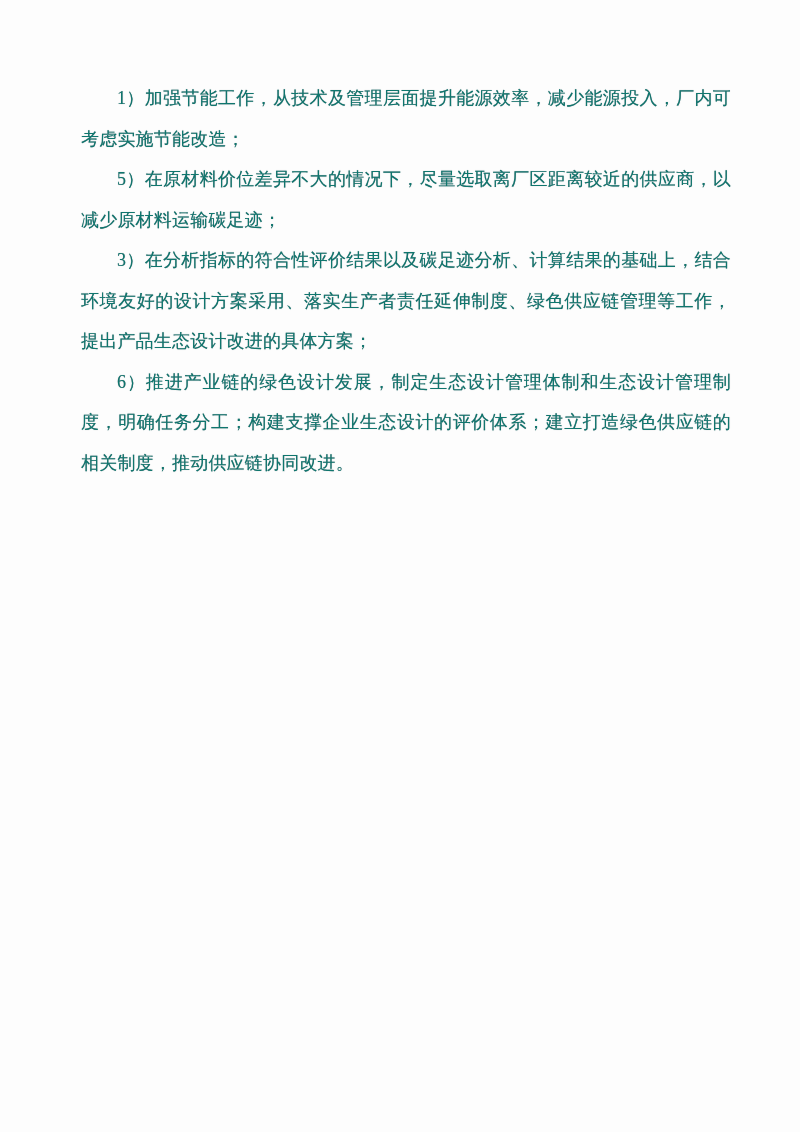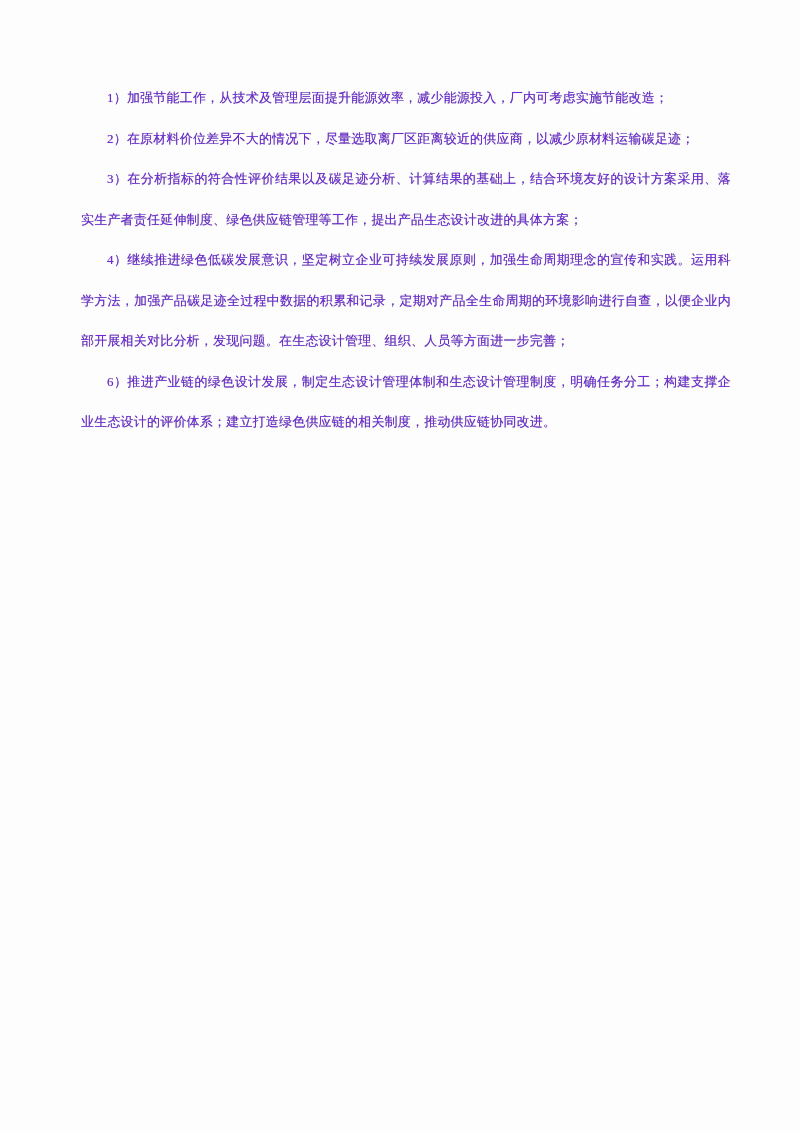--- a/index.html
+++ b/index.html
@@ -14,39 +14,38 @@
     height: 1132px;
     background: #fdfdfd;
     overflow: hidden;
     font-family: "Liberation Serif", "DejaVu Serif", serif;
   }
   .content {
     position: absolute;
     left: 81px;
     top: 78px;
     width: 650px;
-    font-size: 13px;
+    font-size: 18px;
     line-height: 40.5px;
-    color: #6d28d9;
+    color: #0f766e;
     text-align: justify;
     letter-spacing: 0.2px;
     
     text-shadow: 0 0 0.7px rgba(38, 43, 56, 0.55);
   }
   .content p {
     margin: 0;
     padding: 0;
     text-indent: 2em;
     word-break: break-all;
   }
 </style>
 </head>
 <body>
 
 <div class="page">
   <div class="content">
     <p>1）加强节能工作，从技术及管理层面提升能源效率，减少能源投入，厂内可考虑实施节能改造；</p>
-    <p>2）在原材料价位差异不大的情况下，尽量选取离厂区距离较近的供应商，以减少原材料运输碳足迹；</p>
+    <p>5）在原材料价位差异不大的情况下，尽量选取离厂区距离较近的供应商，以减少原材料运输碳足迹；</p>
     <p>3）在分析指标的符合性评价结果以及碳足迹分析、计算结果的基础上，结合环境友好的设计方案采用、落实生产者责任延伸制度、绿色供应链管理等工作，提出产品生态设计改进的具体方案；</p>
-    <p>4）继续推进绿色低碳发展意识，坚定树立企业可持续发展原则，加强生命周期理念的宣传和实践。运用科学方法，加强产品碳足迹全过程中数据的积累和记录，定期对产品全生命周期的环境影响进行自查，以便企业内部开展相关对比分析，发现问题。在生态设计管理、组织、人员等方面进一步完善；</p>
     <p>6）推进产业链的绿色设计发展，制定生态设计管理体制和生态设计管理制度，明确任务分工；构建支撑企业生态设计的评价体系；建立打造绿色供应链的相关制度，推动供应链协同改进。</p>
   </div>
 </div>
 
 </body></html>

